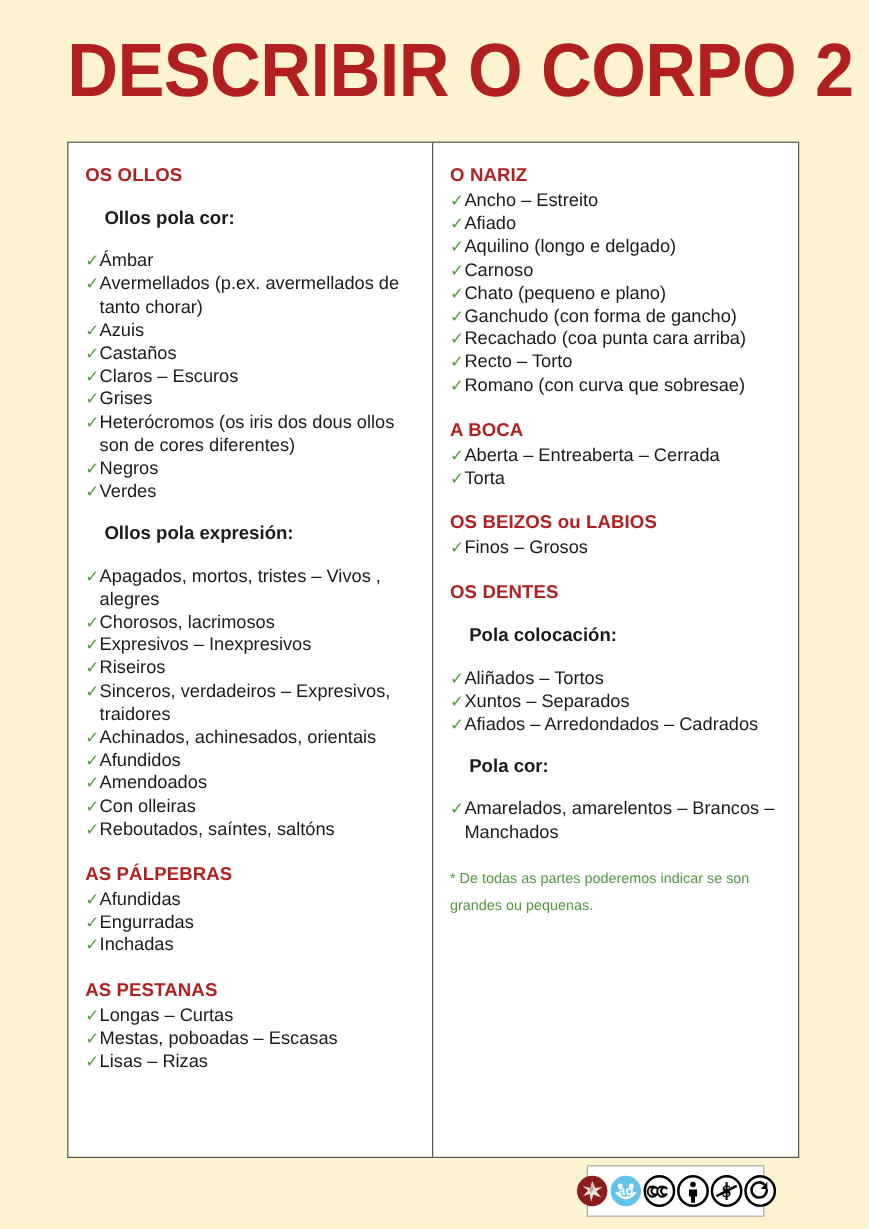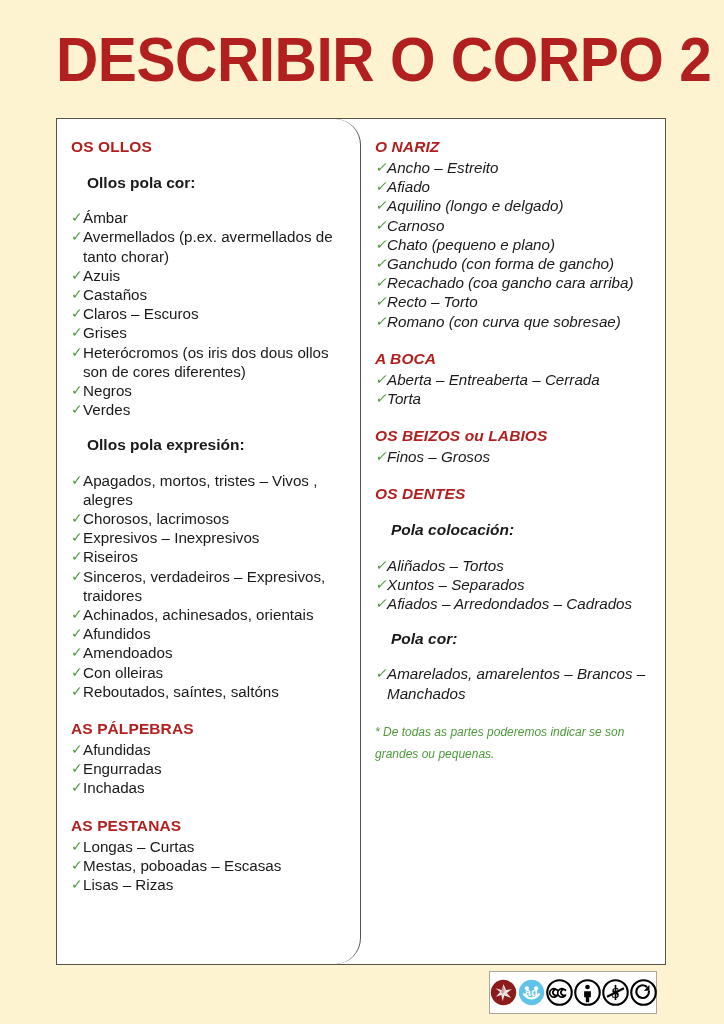--- a/index.html
+++ b/index.html
@@ -42,29 +42,27 @@
     height: 847px;
     background: #ffffff;
     border: 1.5px solid #585346;
     box-sizing: border-box;
     display: flex;
   }
 
   .column {
     box-sizing: border-box;
     padding: 18px 14px 10px 14px;
-    border-radius: 26px;
   }
   .col-left {
     width: 50%;
     border-right: 1.5px solid #585346;
   }
   .col-right {
     width: 50%;
-    font-style: italic;
   }
 
   .section-heading {
     color: #b11f1f;
     font-weight: bold;
     font-size: 15.5px;
     line-height: 20px;
     margin: 0 0 1px 0;
     letter-spacing: 0.1px;
   }
@@ -110,27 +108,28 @@
     font-size: 12px;
     line-height: 22px;
     margin: 0;
   }
 
   
   #license-strip {
     position: absolute;
     left: 489px;
     top: 971px;
-    width: 168px;
+    width: 148px;
     height: 43px;
     background: #ffffff;
     border: 1px solid #aaa6a0;
     box-sizing: border-box;
     display: flex;
     align-items: center;
+    justify-content: center;
     gap: 1px;
   }
   .badge {
     width: 27px;
     height: 27px;
     flex: 0 0 auto;
   }
 </style>
 </head>
 <body>
@@ -184,21 +183,21 @@
     </div>
   <div class="column col-right">
       <div class="section-heading">O NARIZ</div>
       <ul class="items">
         <li><span class="check">✓</span><span>Ancho – Estreito</span></li>
         <li><span class="check">✓</span><span>Afiado</span></li>
         <li><span class="check">✓</span><span>Aquilino (longo e delgado)</span></li>
         <li><span class="check">✓</span><span>Carnoso</span></li>
         <li><span class="check">✓</span><span>Chato (pequeno e plano)</span></li>
         <li><span class="check">✓</span><span>Ganchudo (con forma de gancho)</span></li>
-        <li><span class="check">✓</span><span>Recachado (coa gancho cara arriba)</span></li>
+        <li><span class="check">✓</span><span>Recachado (coa punta cara arriba)</span></li>
         <li><span class="check">✓</span><span>Recto – Torto</span></li>
         <li><span class="check">✓</span><span>Romano (con curva que sobresae)</span></li>
       </ul>
       <div class="gap"></div>
       <div class="section-heading">A BOCA</div>
       <ul class="items">
         <li><span class="check">✓</span><span>Aberta – Entreaberta – Cerrada</span></li>
         <li><span class="check">✓</span><span>Torta</span></li>
       </ul>
       <div class="gap"></div>

